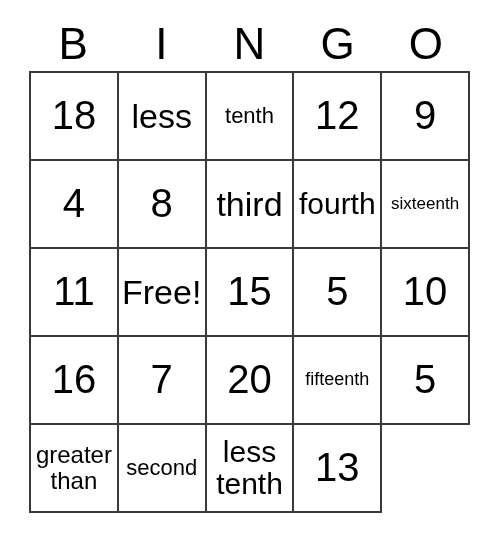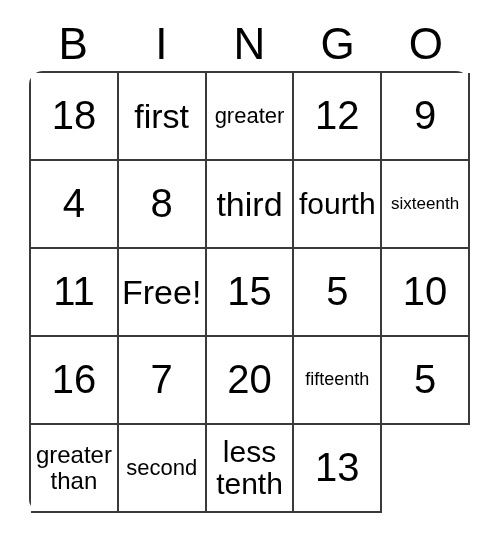--- a/index.html
+++ b/index.html
@@ -53,21 +53,20 @@
     top: 71px;
     width: 441px;
     height: 442px;
     border-top: 2px solid #3a3a3a;
     border-left: 2px solid #3a3a3a;
     box-sizing: border-box;
     display: grid;
     grid-template-columns: repeat(5, 1fr);
     grid-template-rows: repeat(5, 1fr);
     background: #ffffff;
-    border-radius: 14px;
   }
   .cell {
     border-right: 2px solid #3a3a3a;
     border-bottom: 2px solid #3a3a3a;
     box-sizing: border-box;
     display: flex;
     align-items: center;
     justify-content: center;
     text-align: center;
     overflow: hidden;
@@ -104,24 +103,24 @@
     <div class="header-cell">G</div>
     <div class="header-cell">O</div>
   </div>
 
   <div id="grid">
 
     <div class="cell">
         <span class="cell-text sz-xl">18</span>
       </div>
     <div class="cell">
-        <span class="cell-text sz-lg">first</span>
+        <span class="cell-text sz-lg">less</span>
       </div>
     <div class="cell">
-        <span class="cell-text sz-xs">greater</span>
+        <span class="cell-text sz-xs">tenth</span>
       </div>
     <div class="cell">
         <span class="cell-text sz-xl">12</span>
       </div>
     <div class="cell">
         <span class="cell-text sz-xl">9</span>
       </div>
 
     <div class="cell">
         <span class="cell-text sz-xl">4</span>

